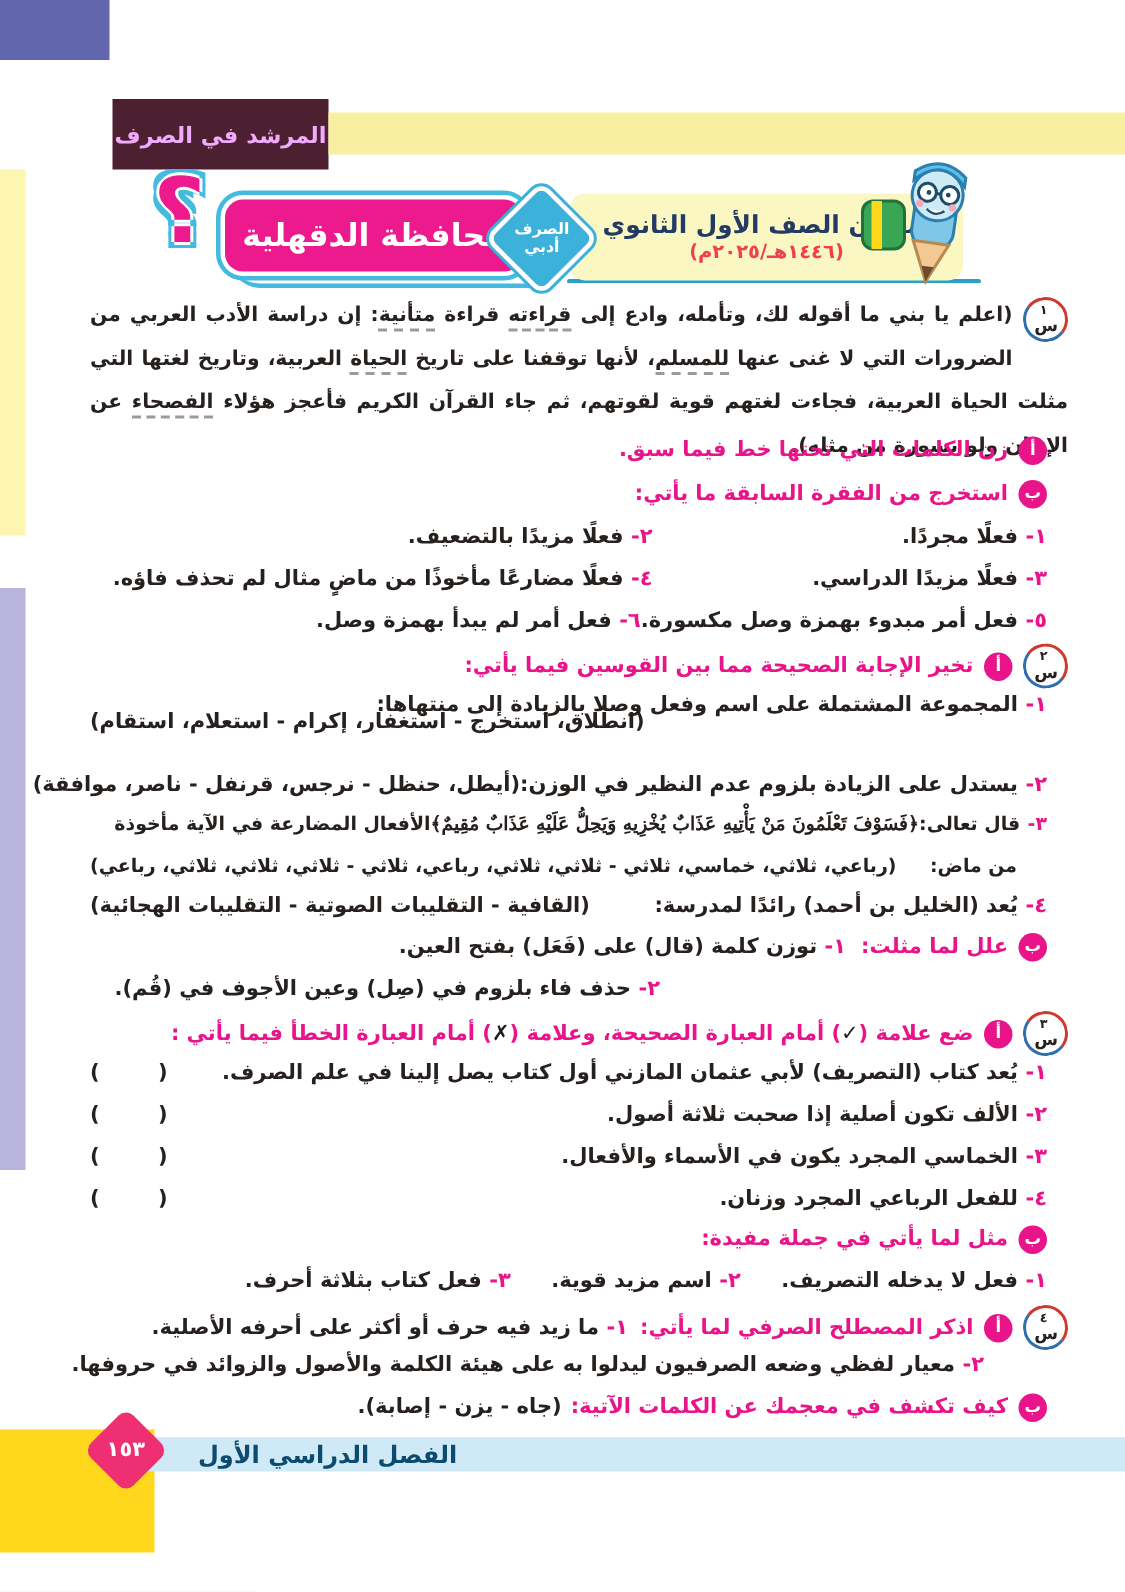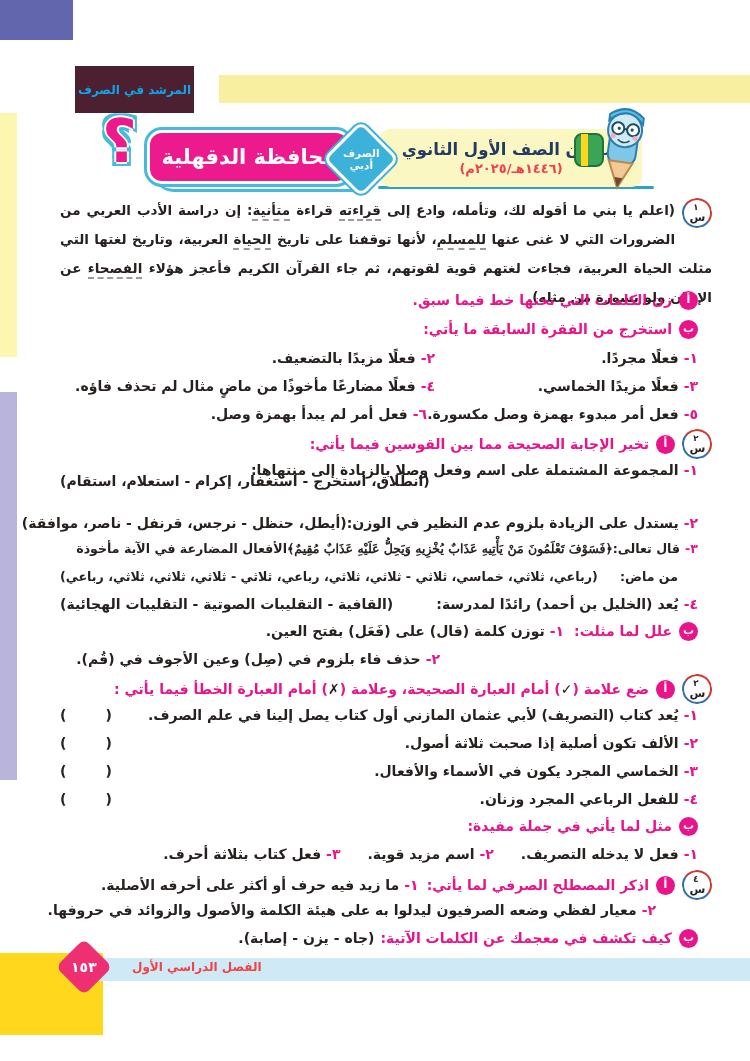--- a/index.html
+++ b/index.html
@@ -2,22 +2,22 @@
 <html lang="ar" dir="rtl"><head>
 <meta charset="utf-8">
 <style>
   * { margin:0; padding:0; box-sizing:border-box; }
   body { background:#e8e8e8; font-family:"DejaVu Sans","Liberation Sans",sans-serif; }
   .page { position:relative; width:750px; height:1061px; background:#ffffff; margin:0 auto;
           overflow:hidden; direction:rtl; }
 
   
   .top-purple  { position:absolute; left:0; top:71; width:73px; height:40px; background:#6266ac; }
-  .ribbon      { position:absolute; left:75px; top:66px; width:119px; height:47px; background:#4c2030;
-                 color:#0ea5e9; font-size:12px; font-weight:700; display:flex; align-items:center; justify-content:center; }
+  .ribbon      { position:absolute; left:75px; top:66px; width:144px; height:47px; background:#4c2030;
+                 color:#f0abfc; font-size:15px; font-weight:700; display:flex; align-items:center; justify-content:center; }
   .top-yellow  { position:absolute; left:219px; top:75px; width:531px; height:28px; background:#f8f0a0; }
   .strip-yellow   { position:absolute; left:0; top:113px; width:17px; height:244px; background:#fcf6b1; }
   .strip-lavender { position:absolute; left:0; top:392px; width:17px; height:388px; background:#b8b4db; }
   .corner-yellow  { position:absolute; left:0; top:953px; width:103px; height:82px; background:#ffd81e; }
 
   
   .exam-banner { position:absolute; left:380px; top:129px; width:262px; height:58px; background:#fbf7c3;
                  border-radius:10px; display:flex; flex-direction:column; align-items:center; justify-content:center; gap:2px; }
   .exam-title  { color:#233a63; font-size:16.5px; font-weight:700; }
   .exam-date   { color:#ef3f50; font-size:13px; font-weight:700; }
@@ -65,21 +65,21 @@
   .cell1 { flex:0 0 263px; display:flex; align-items:center; }
   .gap27 { display:flex; gap:27px; }
   .between { display:flex; justify-content:space-between; align-items:center; }
   .parens { white-space:pre; font-weight:700; color:#26211f; }
   .verse { font-family:"DejaVu Serif","Liberation Serif",serif; font-size:12.5px;text-align:center; }
   .tight { font-size:12.6px; }
   .sym { color:#1e1b1a; }
 
   
   .footer-bar { position:absolute; left:80px; top:958px; width:670px; height:23px; background:#cfe9f7; }
-  .footer-term { position:absolute; left:132px; top:960px; color:#ef4444; font-size:12px; font-weight:700; }
+  .footer-term { position:absolute; left:132px; top:960px; color:#0c4a6e; font-size:16px; font-weight:700; }
   .page-diamond { position:absolute; left:64px; top:947px; width:40px; height:40px; background:#ee3072;
                   transform:rotate(45deg); border-radius:7px; z-index:5;
                   display:flex; align-items:center; justify-content:center; }
   .page-diamond span { transform:rotate(-45deg); color:#fff; font-size:14px; font-weight:700; }
 </style>
 </head>
 <body>
 
 <div class="page">
 
@@ -153,21 +153,21 @@
     <div class="row pad cols" style="top:150px;">
       <span class="cell1">
           <span class="num">١-</span>
           <span class="bk">فعلًا مجردًا.</span>
         </span>
       <span><span class="num">٢-</span><span class="bk">فعلًا مزيدًا بالتضعيف.</span></span>
     </div>
     <div class="row pad cols" style="top:178px;">
       <span class="cell1">
           <span class="num">٣-</span>
-          <span class="bk">فعلًا مزيدًا الخماسي.</span>
+          <span class="bk">فعلًا مزيدًا الدراسي.</span>
         </span>
       <span><span class="num">٤-</span><span class="bk">فعلًا مضارعًا مأخوذًا من ماضٍ مثال لم تحذف فاؤه.</span></span>
     </div>
     <div class="row pad cols" style="top:206px;">
       <span class="cell1">
           <span class="num">٥-</span>
           <span class="bk">فعل أمر مبدوء بهمزة وصل مكسورة.</span>
         </span>
       <span><span class="num">٦-</span><span class="bk">فعل أمر لم يبدأ بهمزة وصل.</span></span>
     </div>

